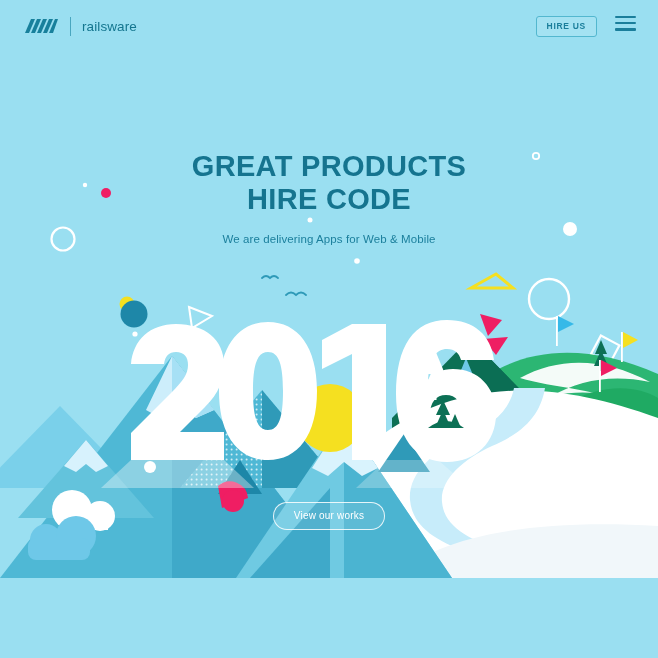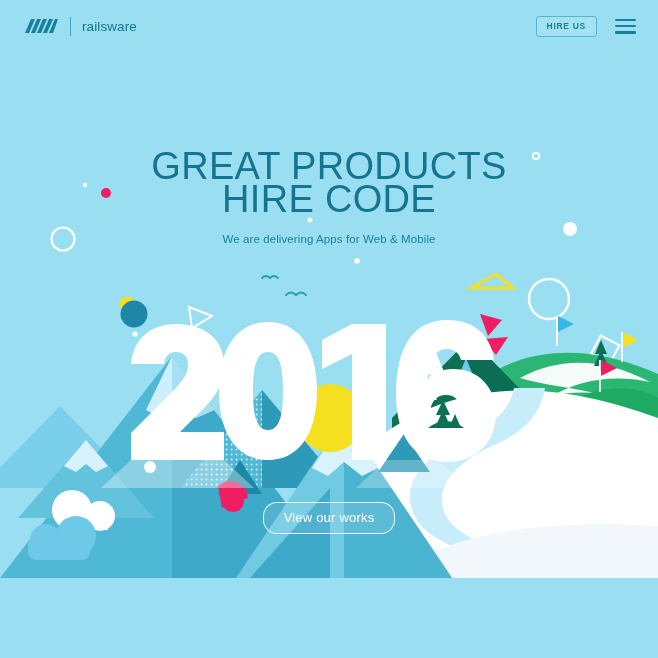--- a/index.html
+++ b/index.html
@@ -23,48 +23,48 @@
     position:absolute;left:0;top:0;width:658px;height:52px;
     display:flex;align-items:center;z-index:40;
   }
   .brand{display:flex;align-items:center;margin-left:24px;}
   .brand-mark{width:34px;height:16px;display:block;}
   .brand-div{width:1px;height:19px;background:#2d93ad;opacity:.75;margin:0 11px 0 12px;}
   .brand-name{
     font-size:13.5px;color:#14768f;letter-spacing:.1px;
     font-family:"Liberation Sans",sans-serif;
   }
-  .nav-right{margin-left:auto;display:flex;align-items:center;margin-right:22px;}
+  .nav-right{margin-left:auto;display:flex;margin-right:22px;}
   .hire-btn{
     border:1px solid #53b7cf;border-radius:3px;
     padding:4px 10px 5px;font-size:8.5px;letter-spacing:.7px;
     color:#1a7e9b;background:rgba(255,255,255,.10);
     font-weight:bold;cursor:pointer;
   }
   .burger{width:21px;height:15px;margin-left:18px;display:flex;
     flex-direction:column;justify-content:space-between;cursor:pointer;}
   .burger i{display:block;height:2.5px;background:#1a7e9b;border-radius:1px;}
 
   
   .copy{position:absolute;left:0;top:152px;width:658px;text-align:center;z-index:30;
         pointer-events:none;}
   .h1{
-    font-size:38px;line-height:29px;font-weight:normal;letter-spacing:.3px;
+    font-size:29px;line-height:29px;font-weight:bold;letter-spacing:.3px;
     color:#15748f;margin:0;font-family:"Liberation Sans",sans-serif;
   }
   .h1 .l2{display:block;margin-top:4px;}
   .sub{
     margin:19px 0 1px;font-size:11.5px;color:#1b7f9c;letter-spacing:.1px;
   }
 
   
   .cta-wrap{position:absolute;left:0;top:502px;width:658px;text-align:center;z-index:35;}
   .cta{
     display:inline-block;border:1px solid rgba(255,255,255,.85);
-    border-radius:14px;padding:7px 20px 8px;color:#ffffff;font-size:13px;
+    border-radius:14px;padding:7px 20px 8px;color:#ffffff;font-size:10px;
     background:rgba(255,255,255,.10);cursor:pointer;letter-spacing:.2px;
   }
 </style>
 </head>
 <body>
 
 <div id="stage">
 
   <div class="hero">
     <svg class="hero-svg" viewBox="0 0 658 490" preserveAspectRatio="none">

